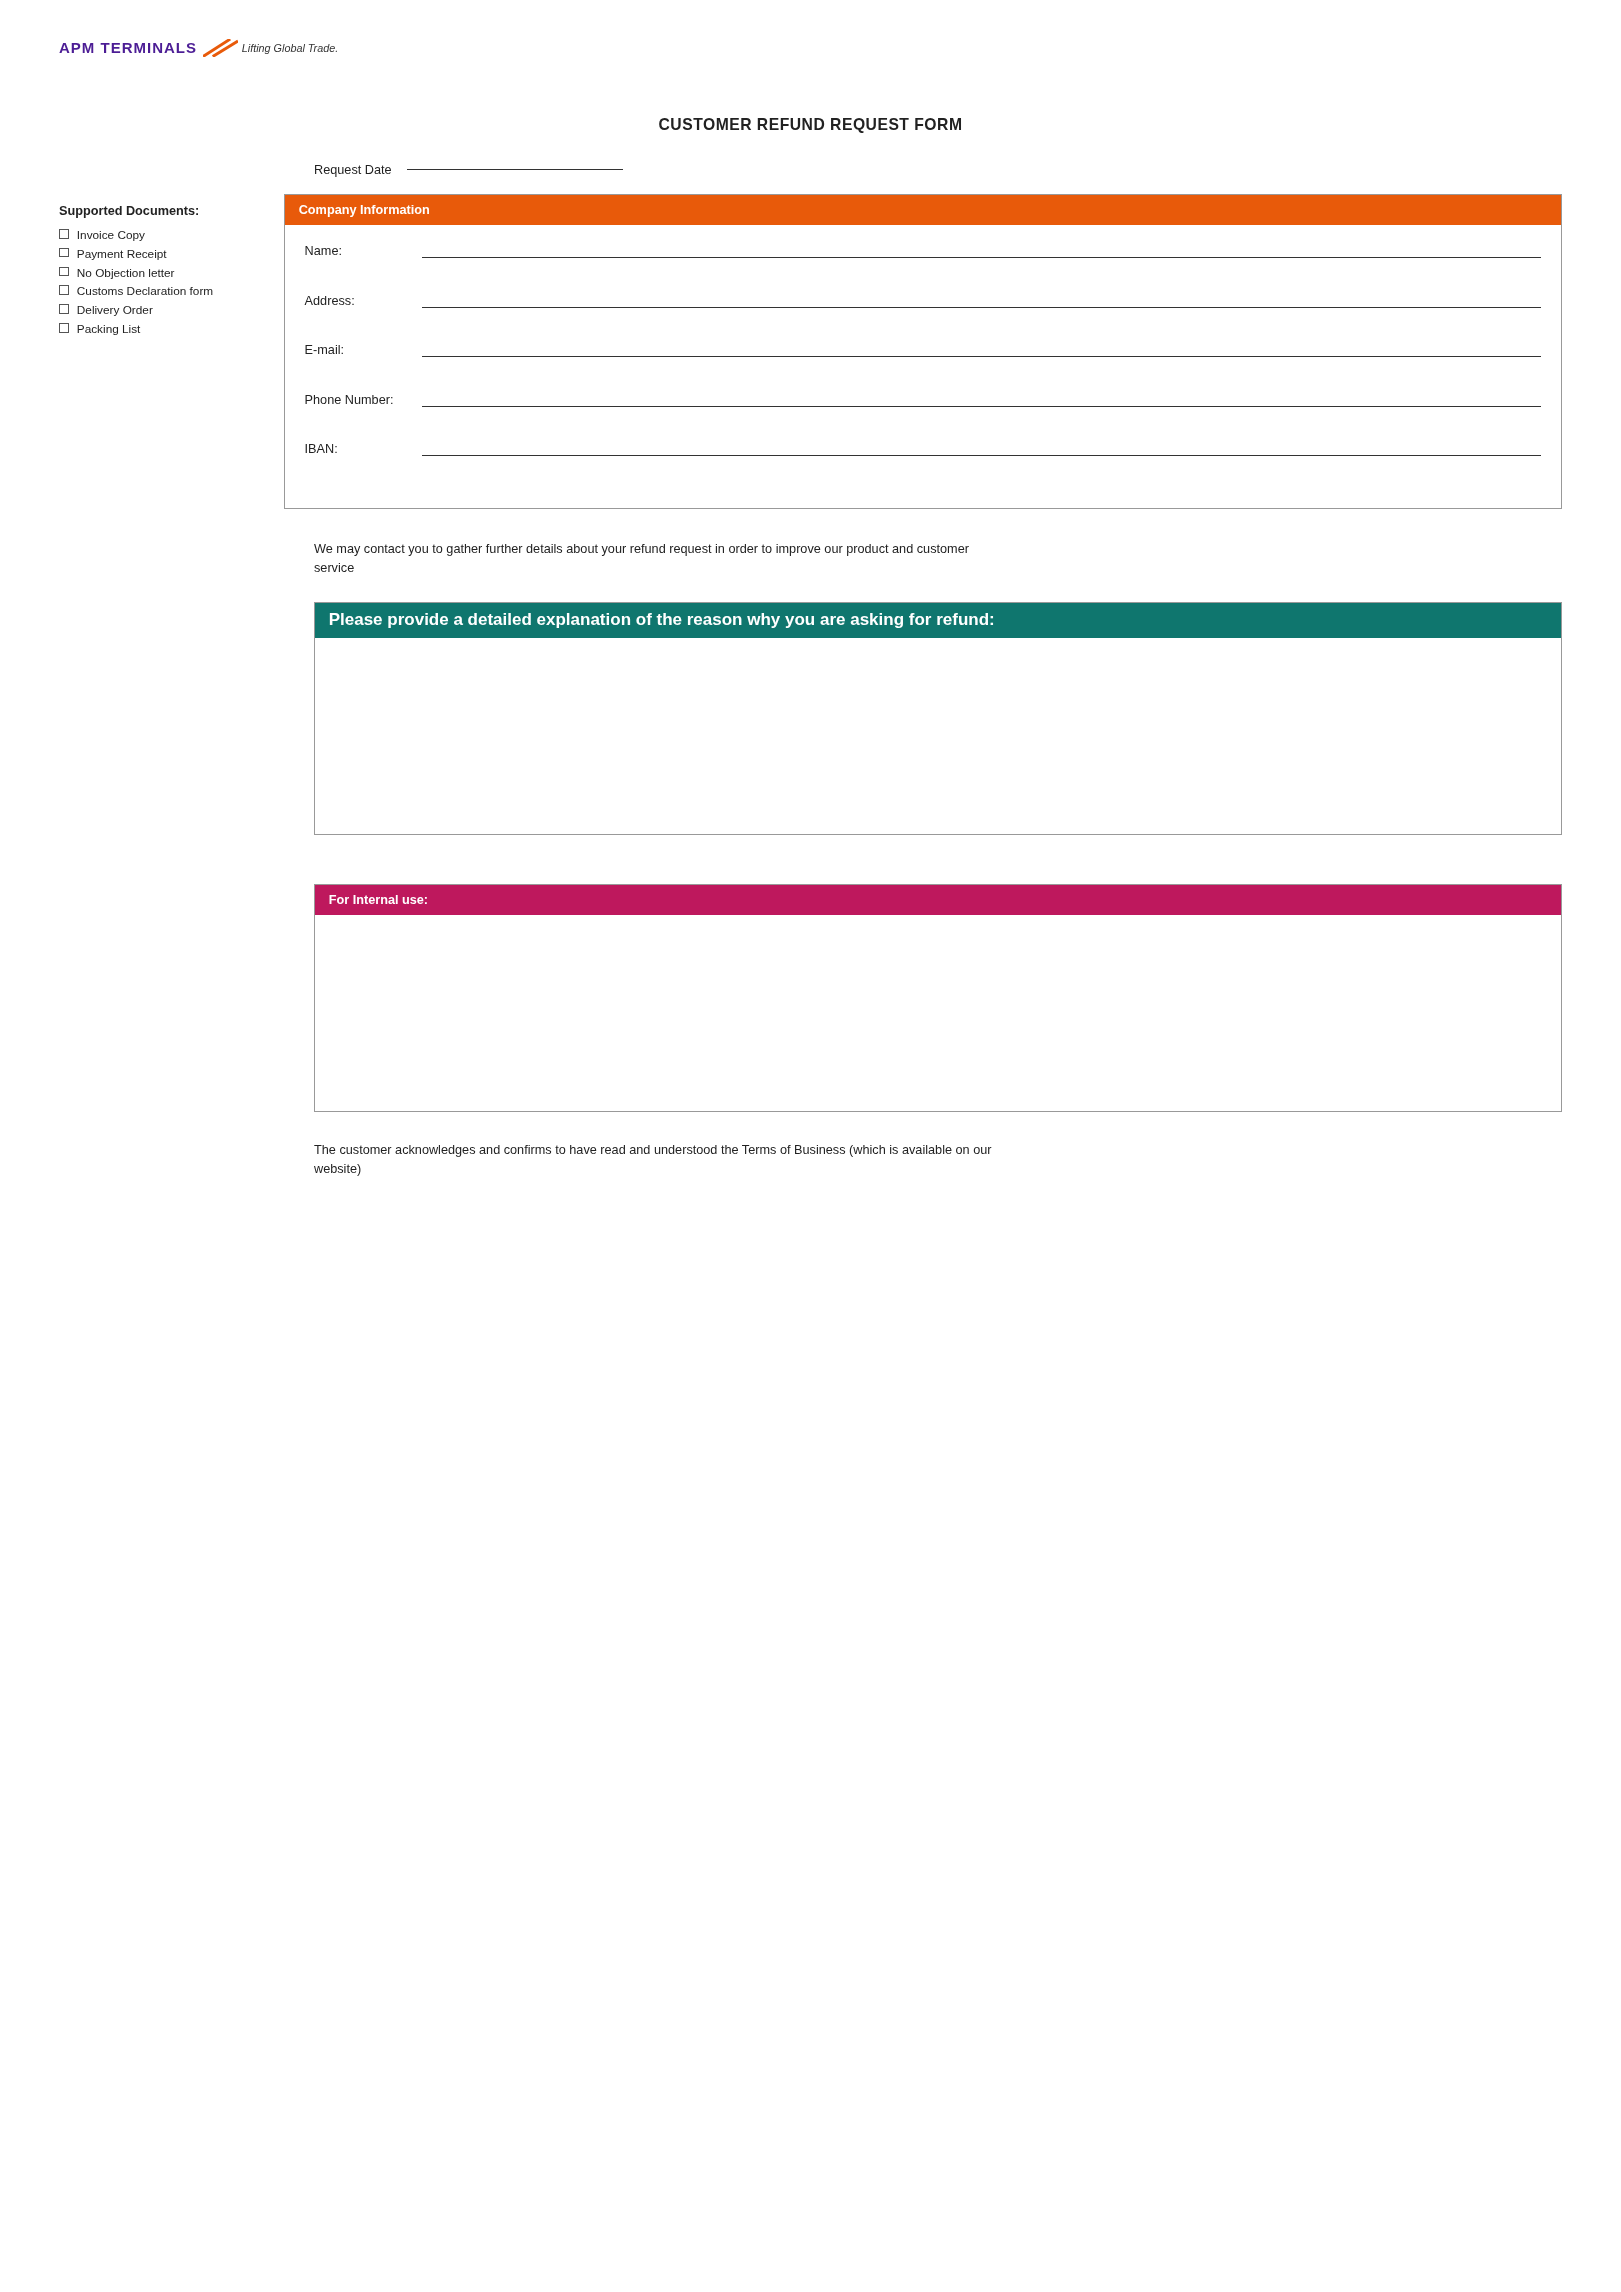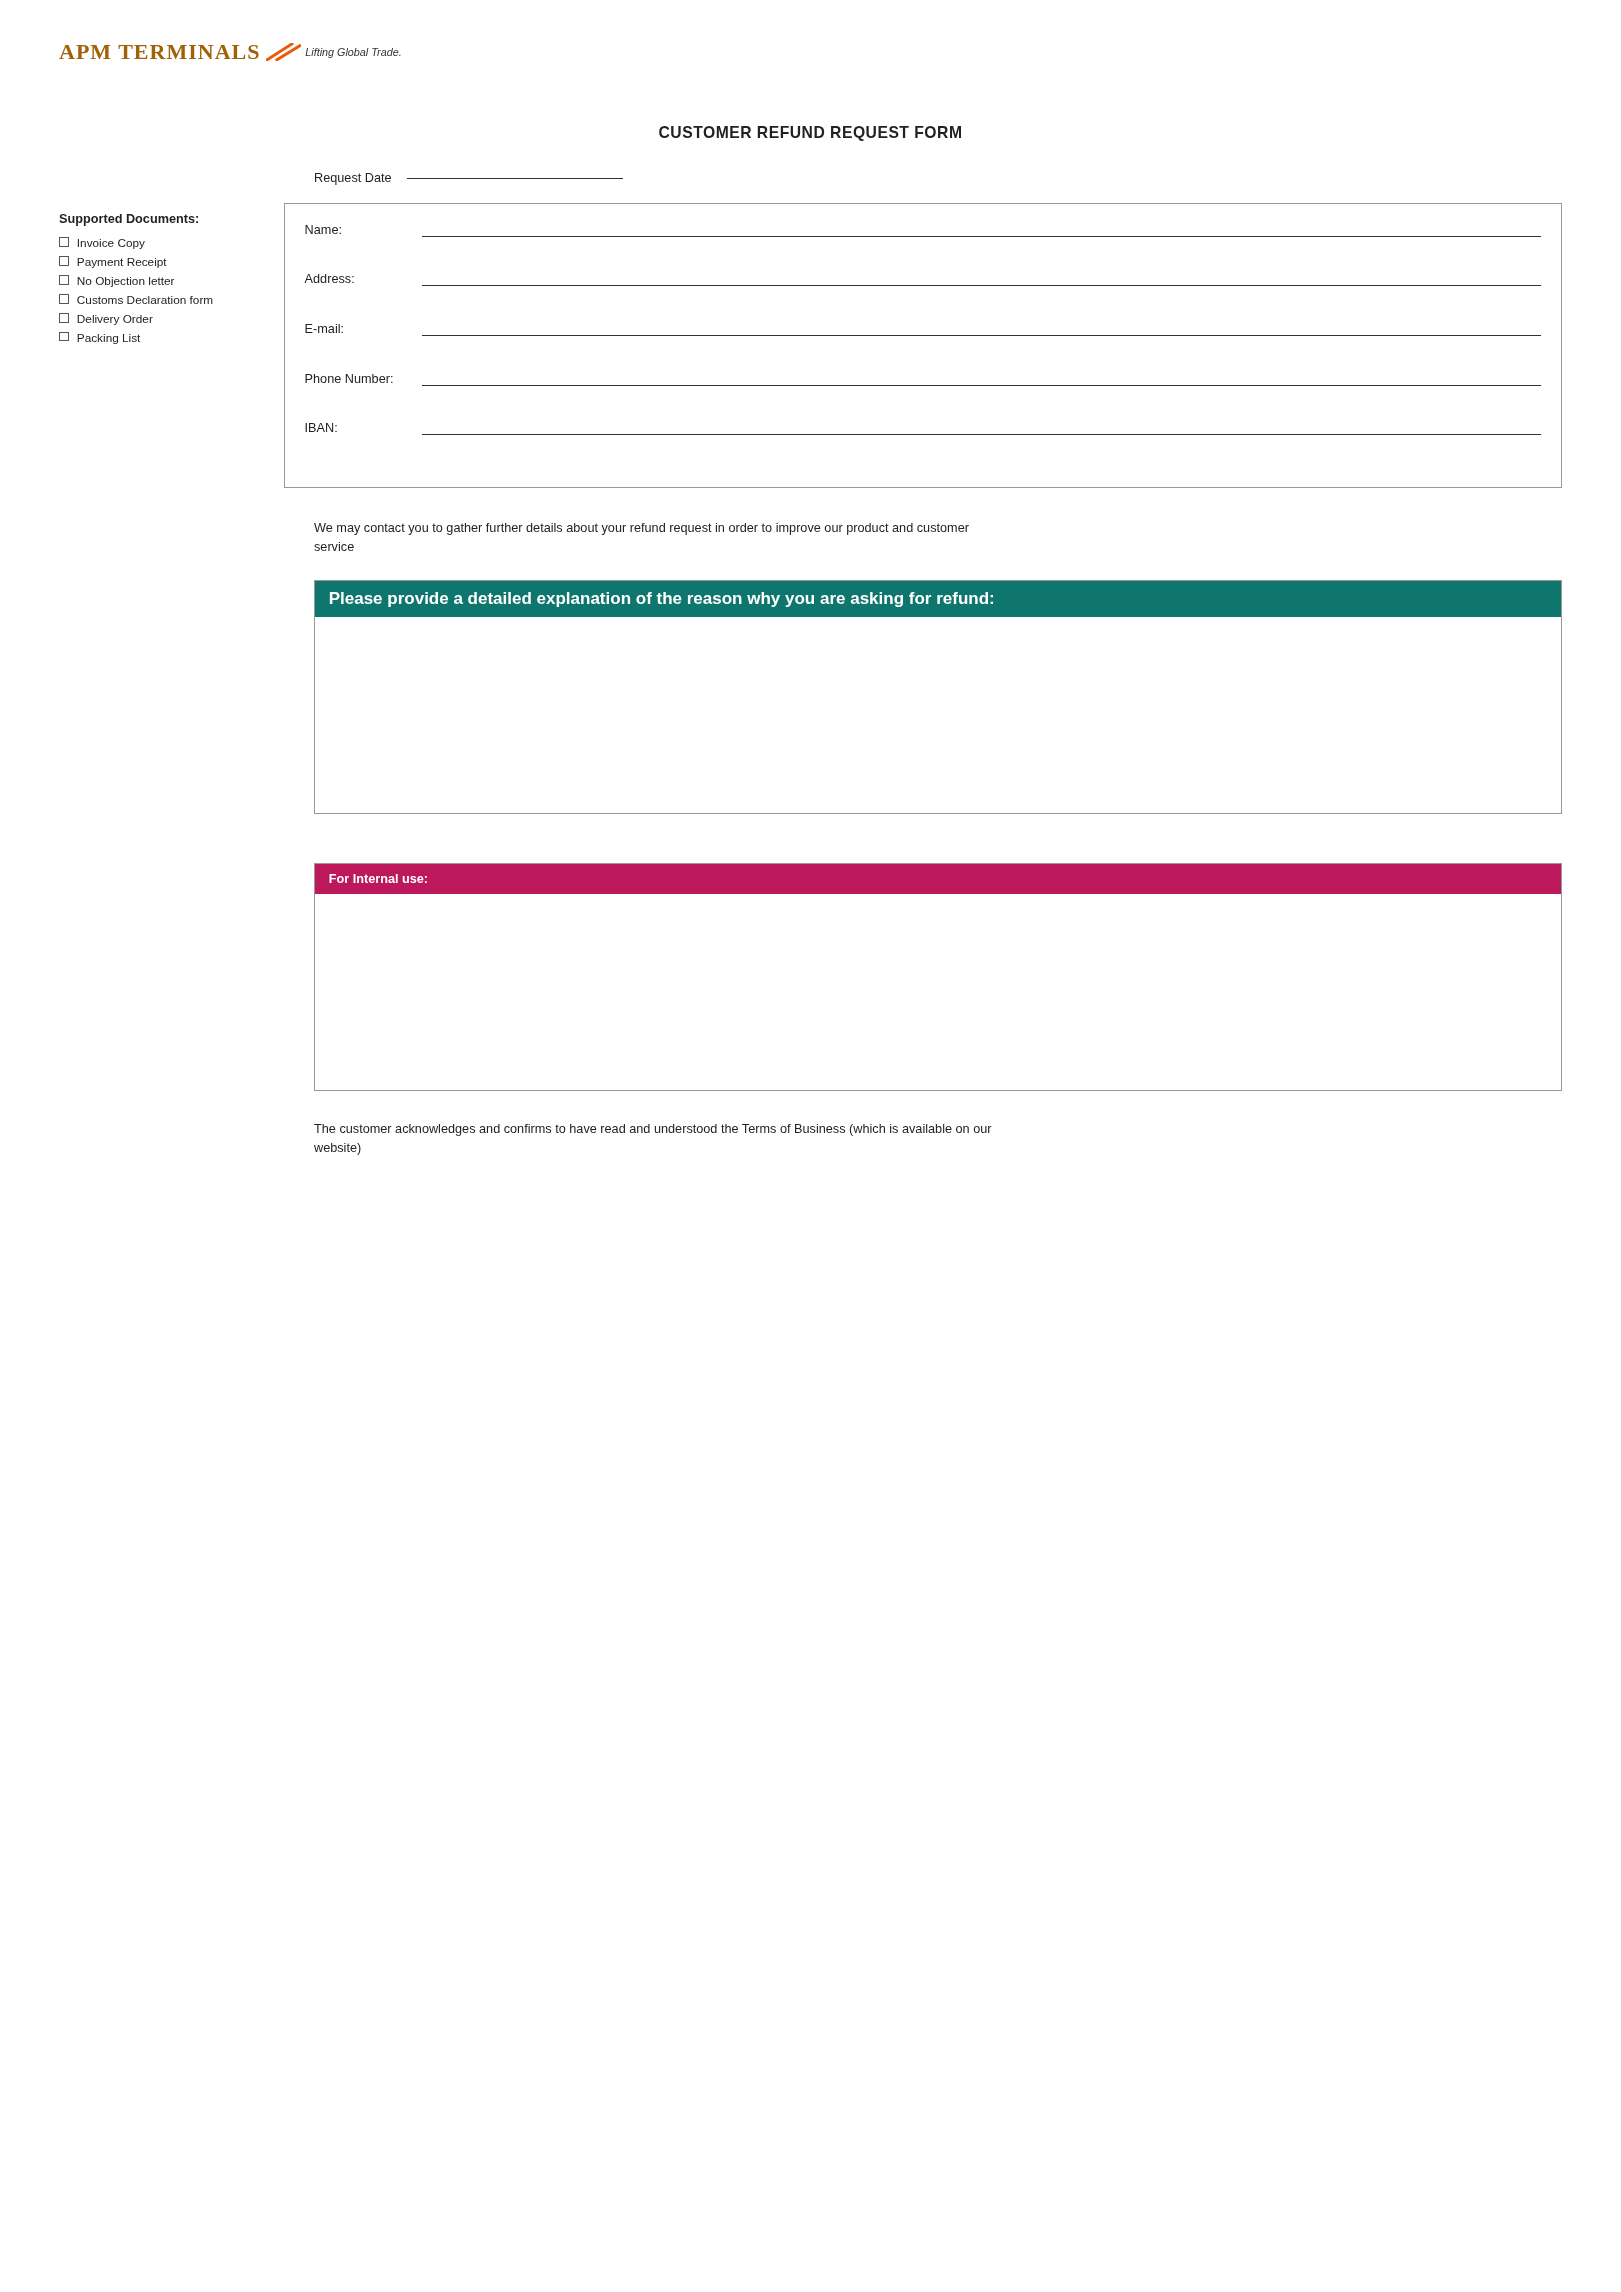--- a/index.html
+++ b/index.html
@@ -18,25 +18,25 @@
       min-height: 2293px;
     }
 
     .logo-area {
       display: flex;
       align-items: center;
       margin-bottom: 59px;
     }
 
     .logo-text {
-      font-size: 22px;
+      font-size: 15px;
       font-weight: 900;
-      color: #a16207;
+      color: #4c1d95;
       letter-spacing: 1px;
-      font-family: Liberation Serif, serif;
+      font-family: Liberation Sans, sans-serif;
     }
 
     .logo-tagline {
       display: flex;
       align-items: center;
       margin-left: 5.9px;
     }
 
     .logo-slash {
       display: inline-block;
@@ -275,20 +275,21 @@
       <span class="sidebar-item-box"></span>
       <span>Delivery Order</span>
     </div>
     <div class="sidebar-item">
       <span class="sidebar-item-box"></span>
       <span>Packing List</span>
     </div>
   </div>
 
   <div class="company-info-section">
+    <div class="section-header">Company Information</div>
     <div class="company-info-body">
 
       <div class="field-row">
         <span class="field-label">Name:</span>
         <span class="field-line"></span>
       </div>
 
       <div class="field-row">
         <span class="field-label">Address:</span>
         <span class="field-line"></span>

